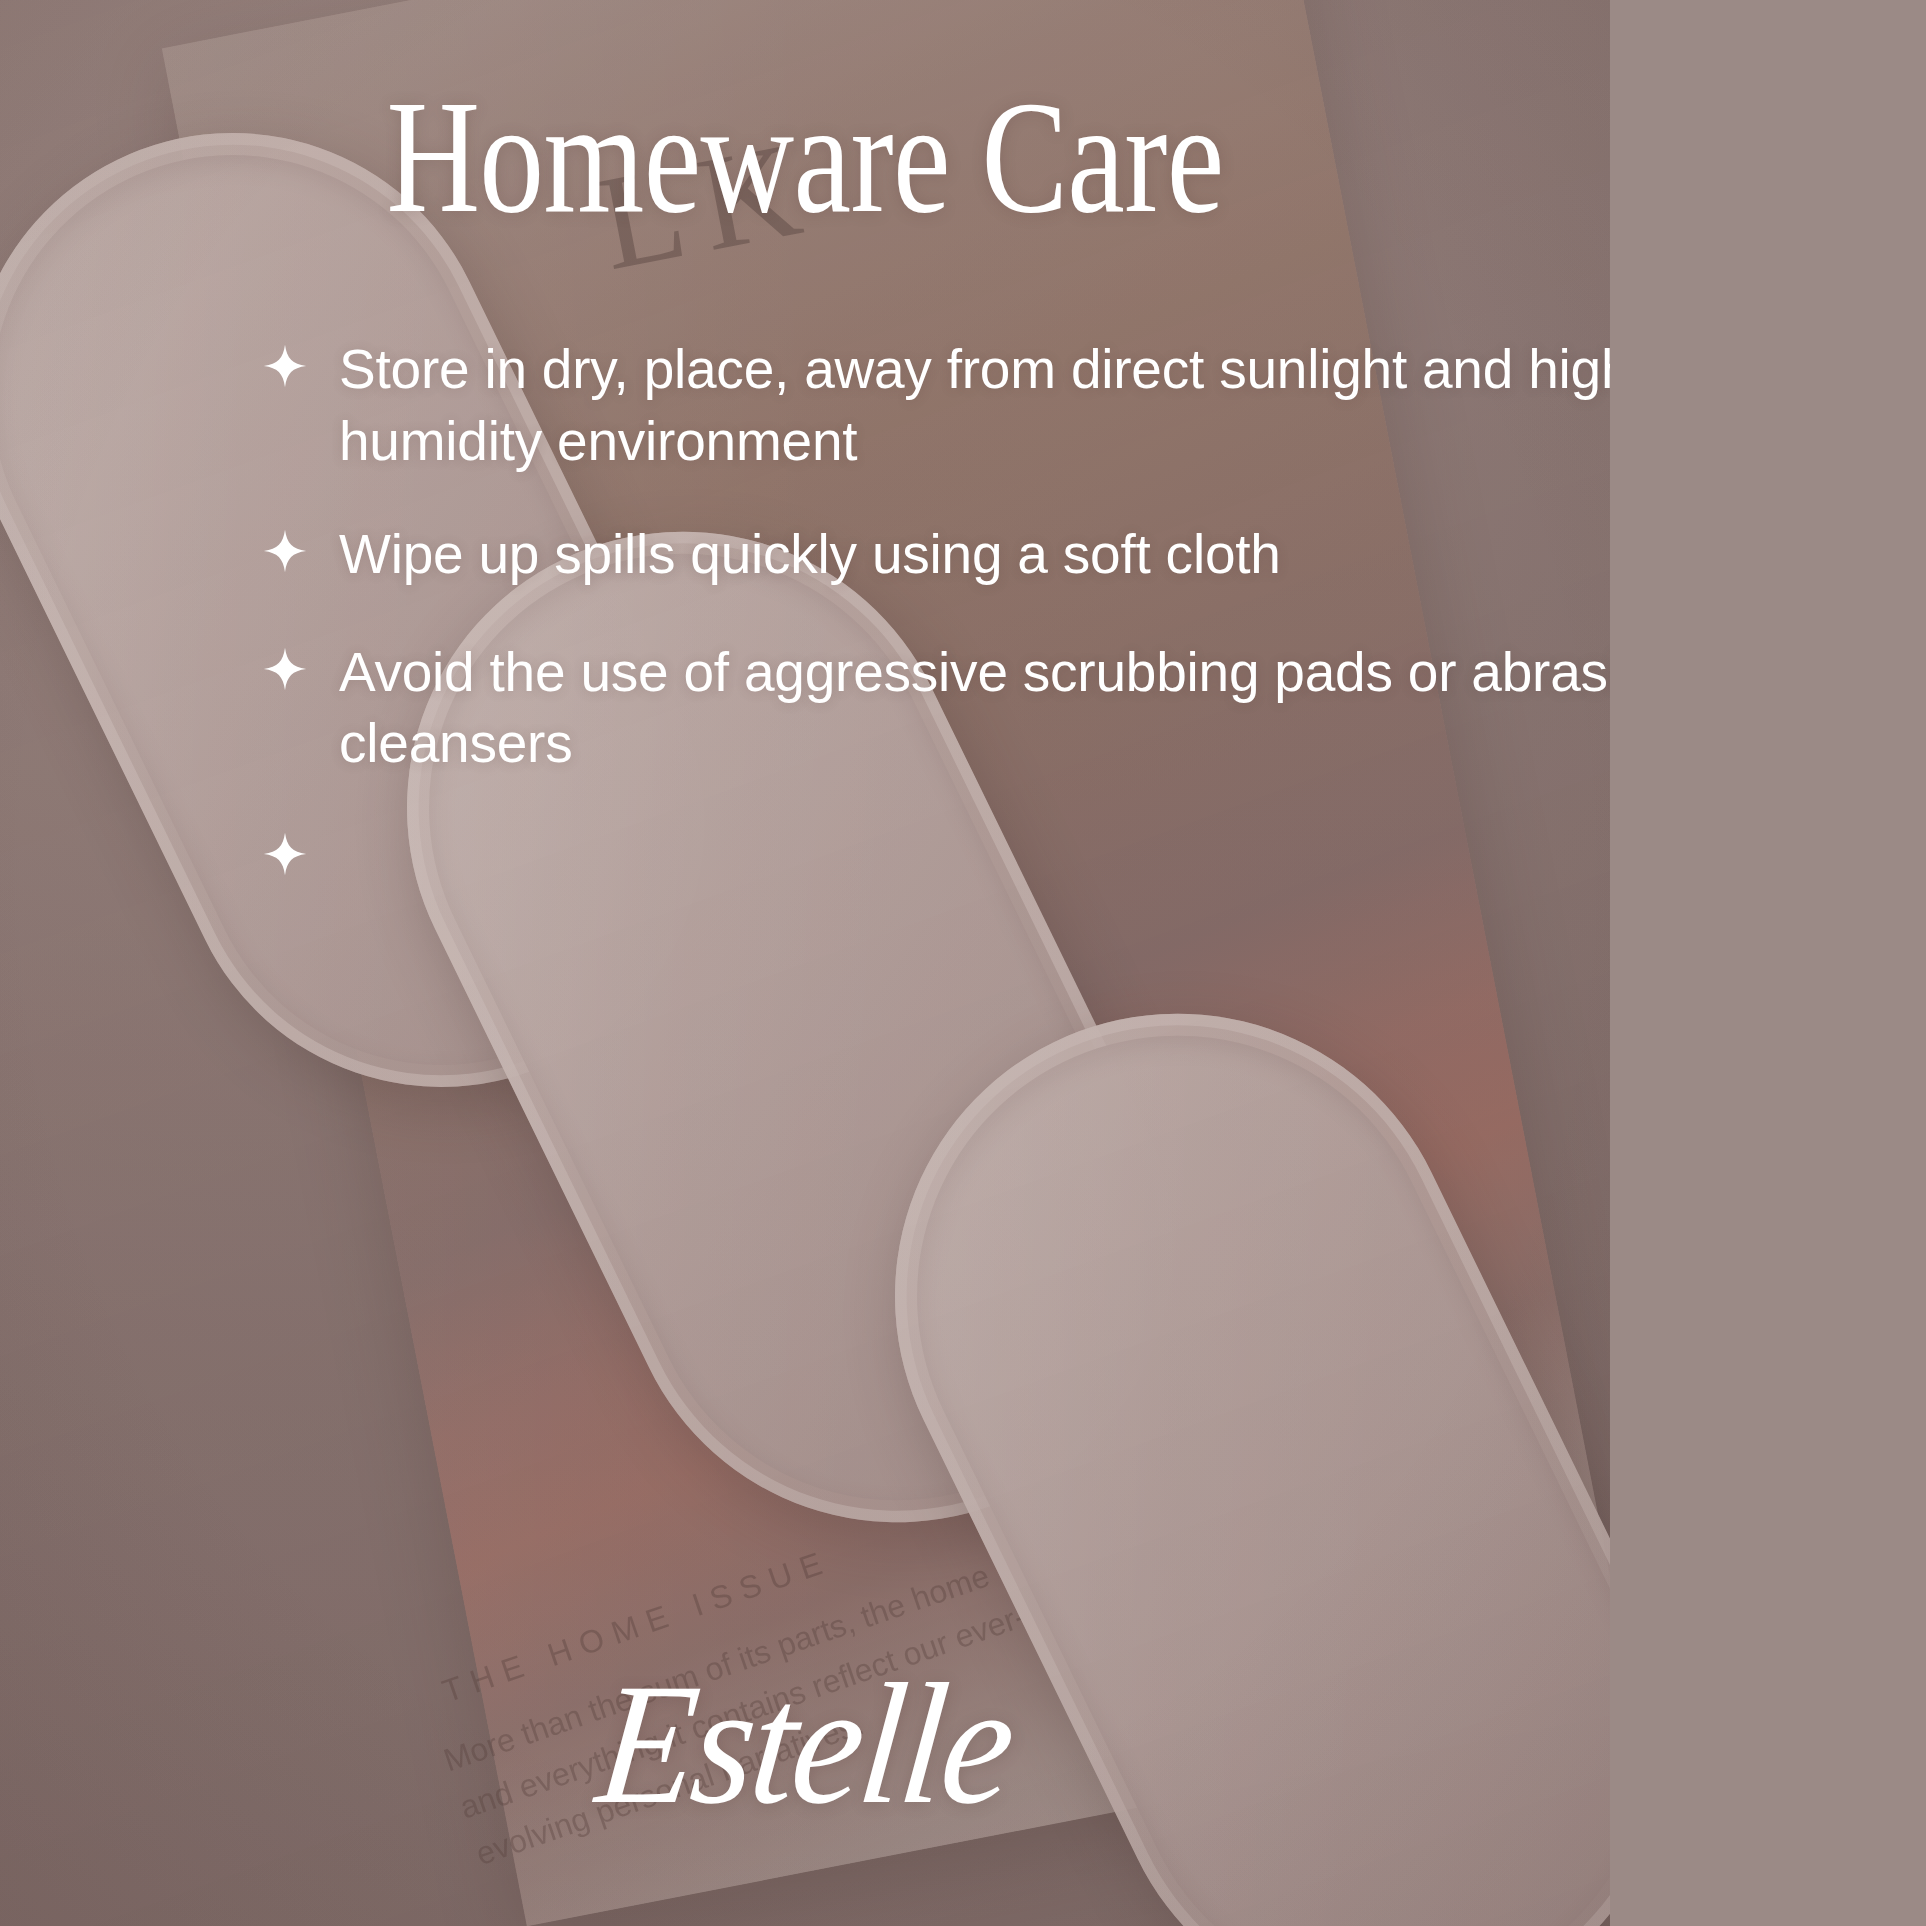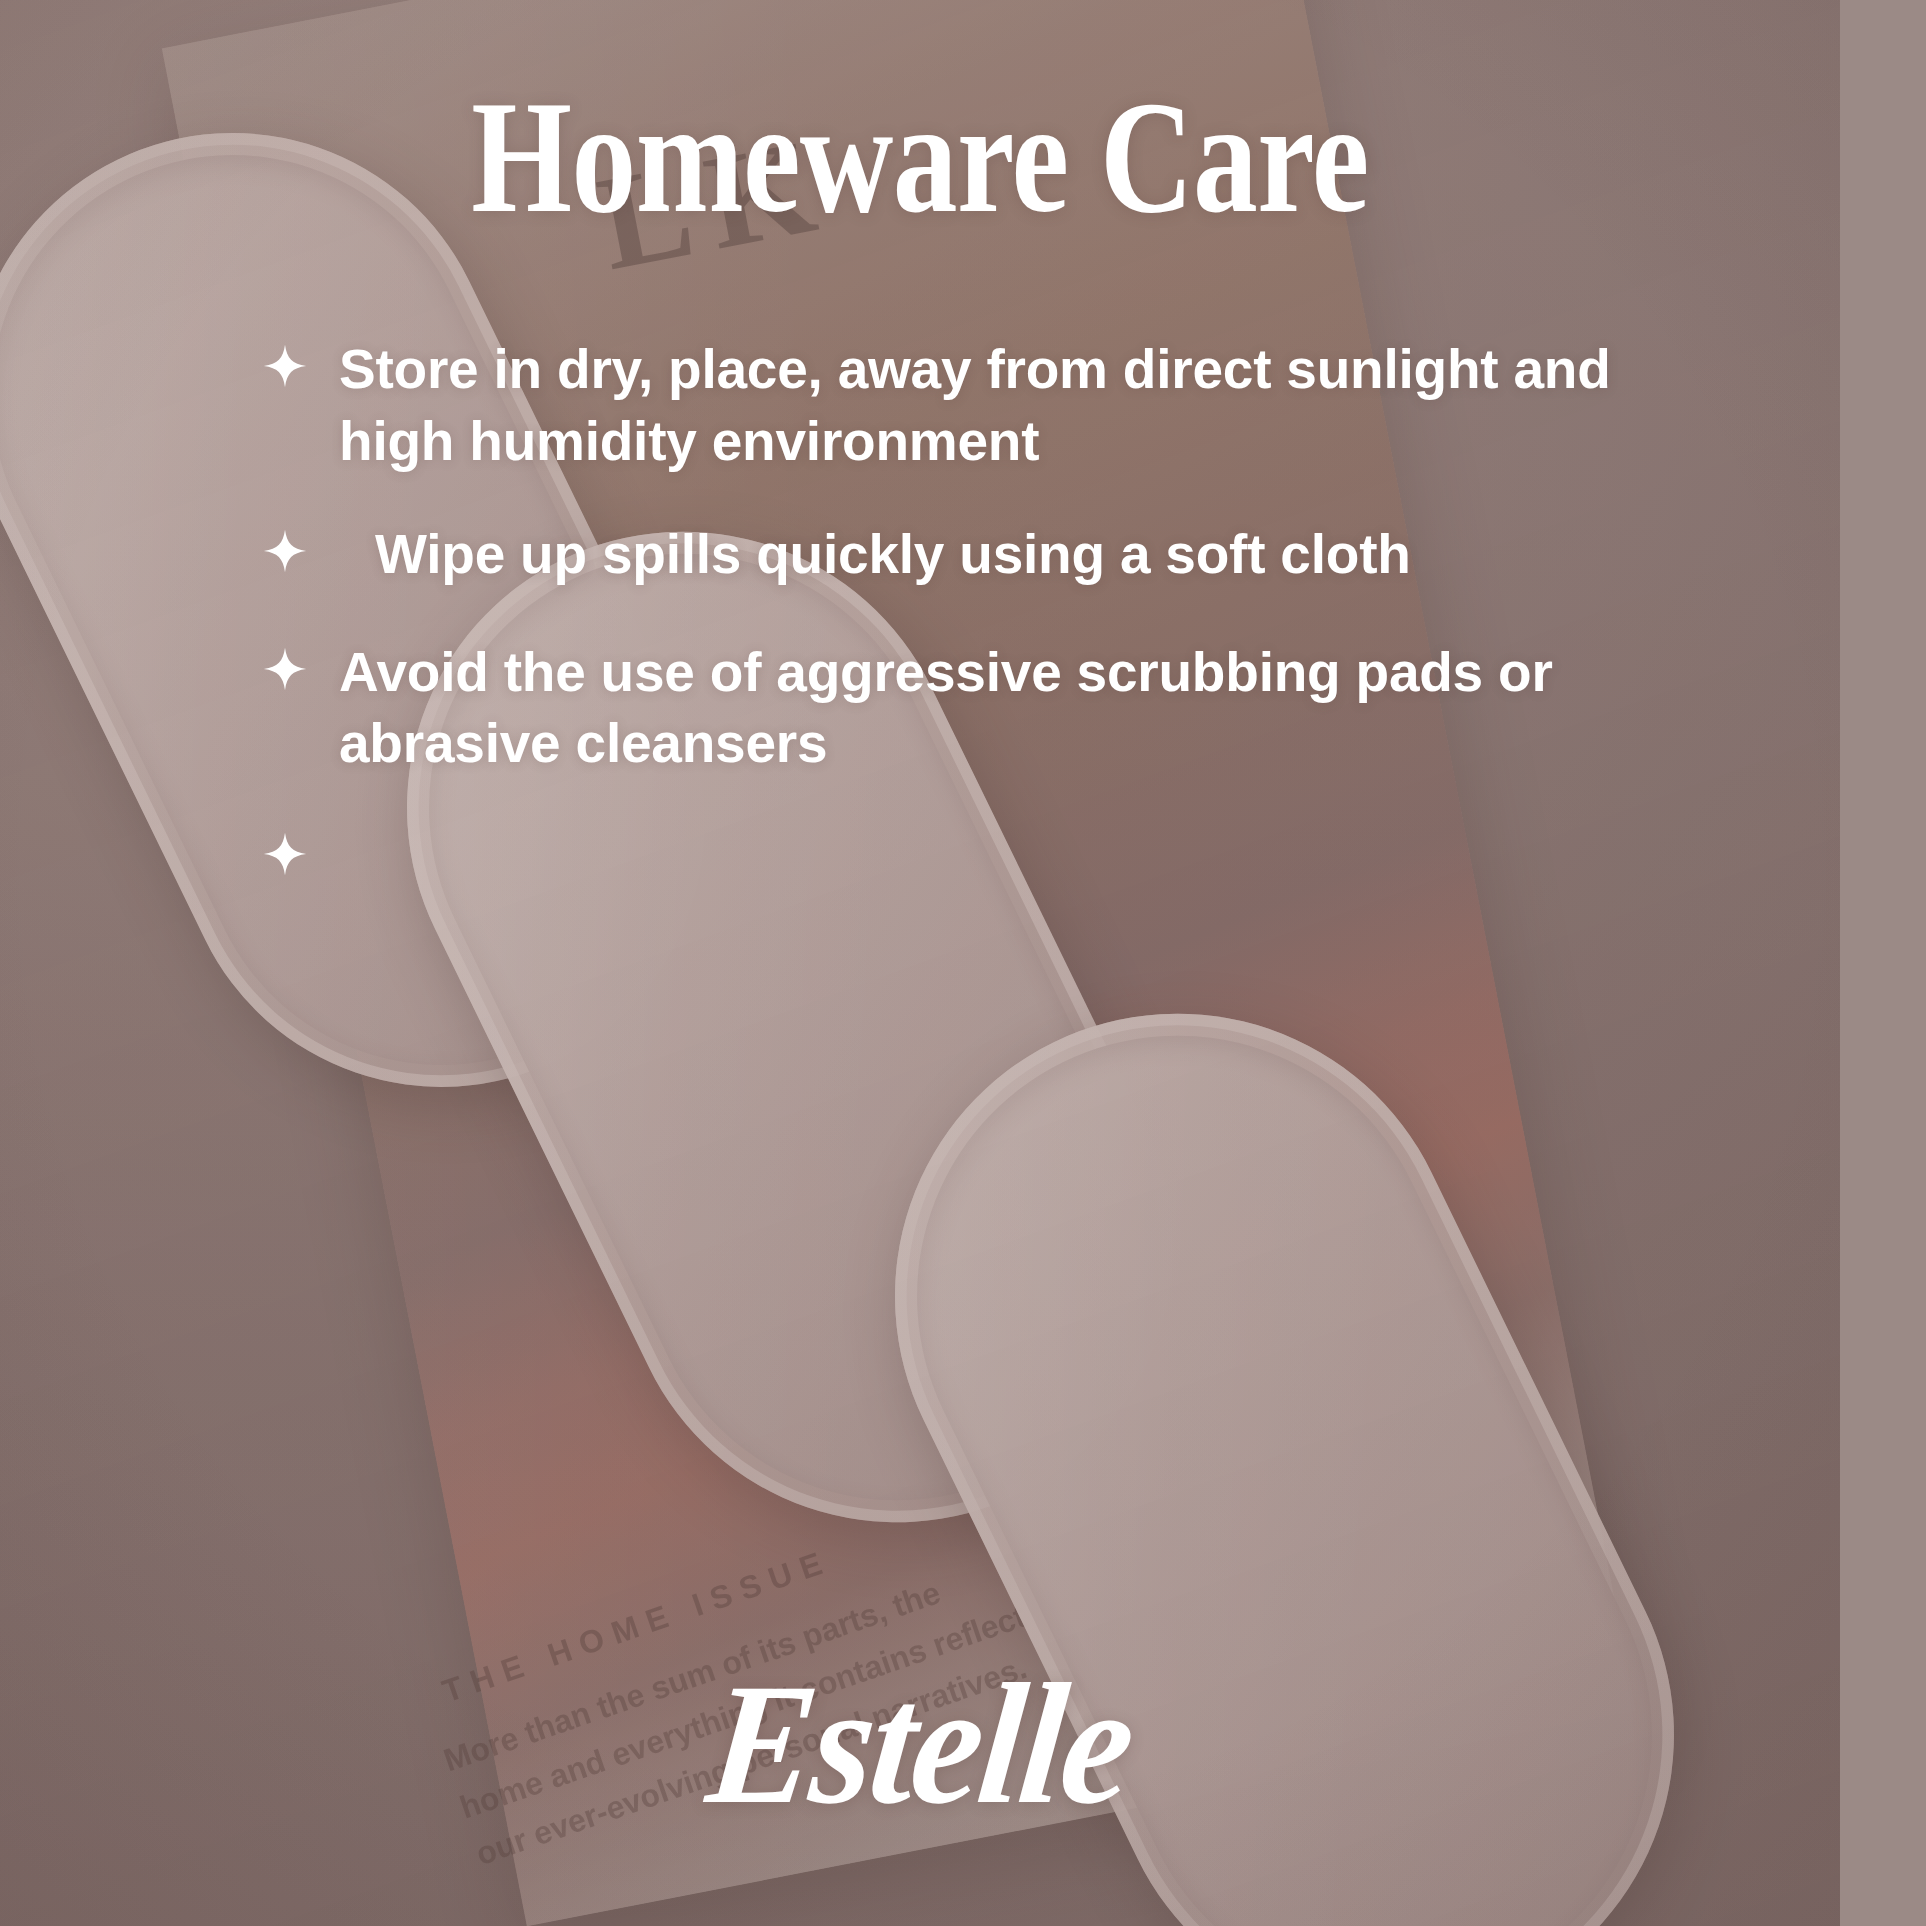--- a/index.html
+++ b/index.html
@@ -5,25 +5,24 @@
 <style>
   * { margin:0; padding:0; box-sizing:border-box; }
   html,body { width:1926px; height:1926px; overflow:hidden; }
   body {
     font-family:"Liberation Sans", sans-serif;
     background:#9b8a86;
   }
 
   #canvas {
     position:relative;
-    width:1840px;
+    width:1610px;
     height:1926px;
     overflow:hidden;
     background:#4c1d95;
-    font-weight:bold;
   }
 
   
   .photo-layer { position:absolute; inset:0; }
 
   
   .bg-surface{
     background:
       radial-gradient(120% 90% at 18% 8%, #a3918d 0%, #9a8884 38%, #8f7d7a 72%, #897774 100%);
   }
@@ -149,21 +148,21 @@
   .list{
     position:absolute;
     left:257px; top:334px;
     width:1445px;
   }
   .item{
     display:flex;
     align-items:flex-start;
     margin-bottom:42px;
   }
-  .item.compact{ margin-bottom:46px;gap:36px; }
+  .item.compact{ margin-bottom:46px; }
   .bullet{
     flex:0 0 auto;
     width:55px; height:62px;
     margin-right:27px;
     display:flex;
     align-items:flex-start;
     justify-content:center;
     padding-top:9px;
   }
   .bullet svg{ width:46px; height:46px; display:block; }

